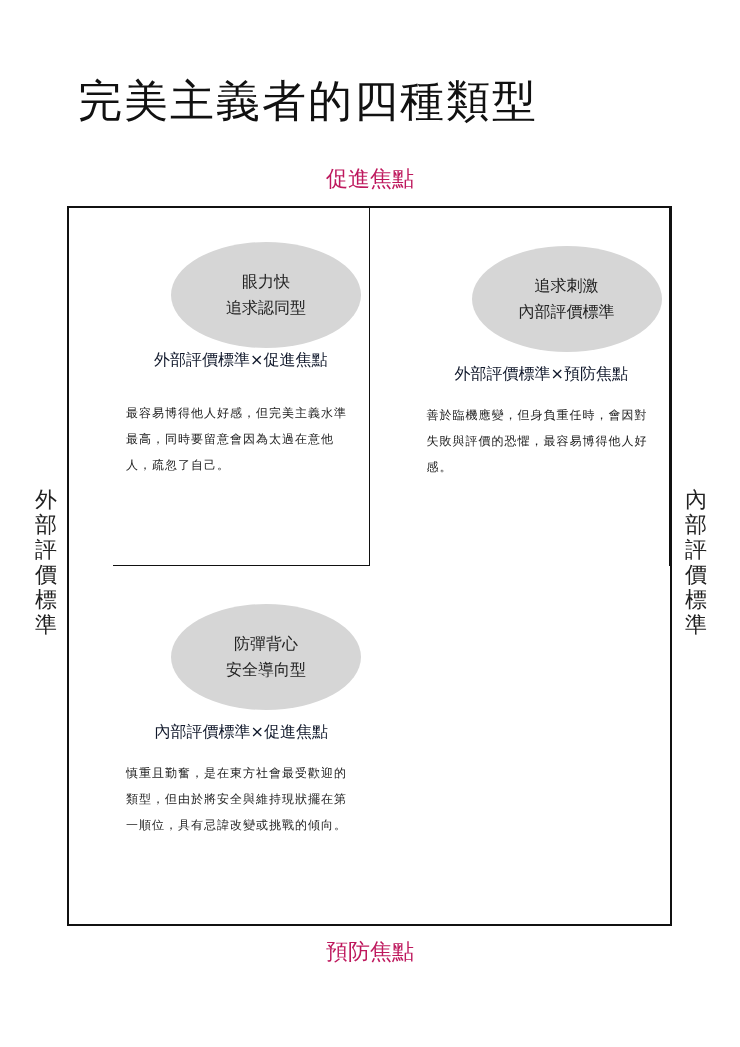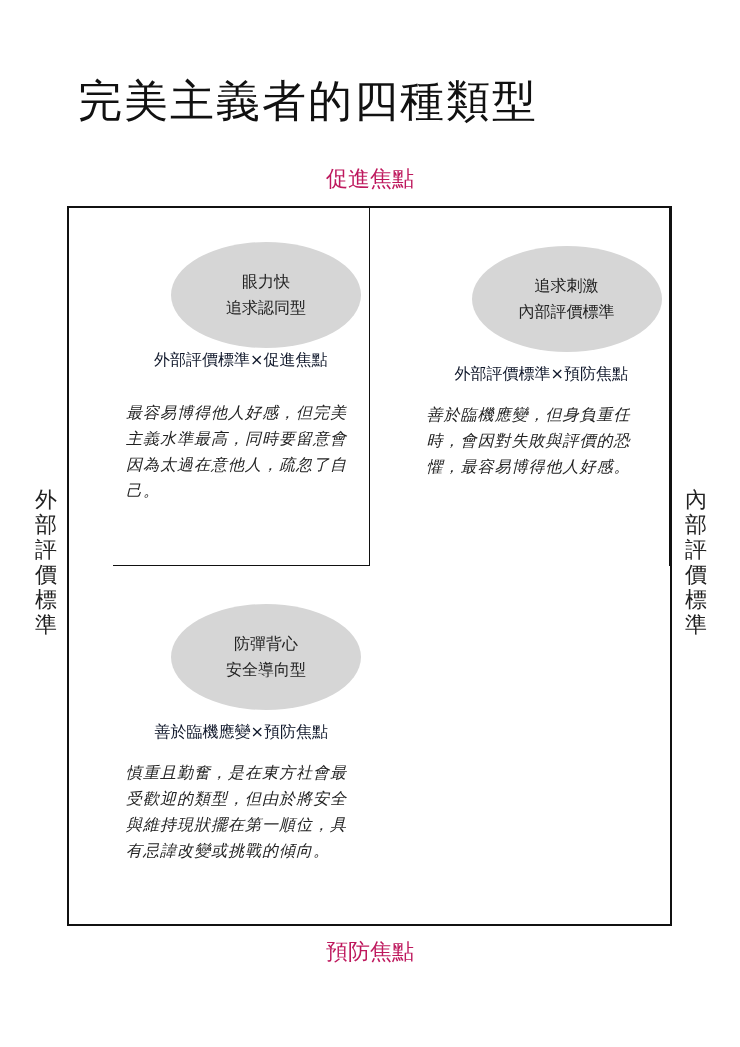--- a/index.html
+++ b/index.html
@@ -38,21 +38,21 @@
     font-size: 16px; line-height: 26px; color: #222;
   }
   .bottom .ellipse { top: 38px; }
   .tag {
     position: absolute; left: 0; width: 100%; top: 142px; text-align: center;
     font-size: 16px; color: #0f172a;
   }
   .bottom .tag { top: 156px; }
   .desc {
     position: absolute; left: 13px; right: 14px; top: 192px;
-    font-size: 16px; line-height: 26px; color: #222; letter-spacing: 1px; font-style: italic;
+    font-size: 12px; line-height: 26px; color: #222; letter-spacing: 1px;
   }
   .bottom .desc { top: 194px; }
 </style>
 </head>
 <body>
 
 <div class="title">完美主義者的四種類型</div>
 
 <div class="axis-top">促進焦點</div>
 
@@ -92,18 +92,18 @@
     </div>
     <div class="tag">外部評價標準×預防焦點</div>
     <div class="desc">善於臨機應變，但身負重任時，會因對失敗與評價的恐懼，最容易博得他人好感。</div>
   </div>
 
   <div class="cell br bottom">
     <div class="ellipse">
       <div>防彈背心</div>
       <div>安全導向型</div>
     </div>
-    <div class="tag">善於臨機應變×預防焦點</div>
+    <div class="tag">內部評價標準×促進焦點</div>
     <div class="desc">慎重且勤奮，是在東方社會最受歡迎的類型，但由於將安全與維持現狀擺在第一順位，具有忌諱改變或挑戰的傾向。</div>
   </div>
 </div>
 
 <div class="axis-bottom">預防焦點</div>
 
 </body></html>

